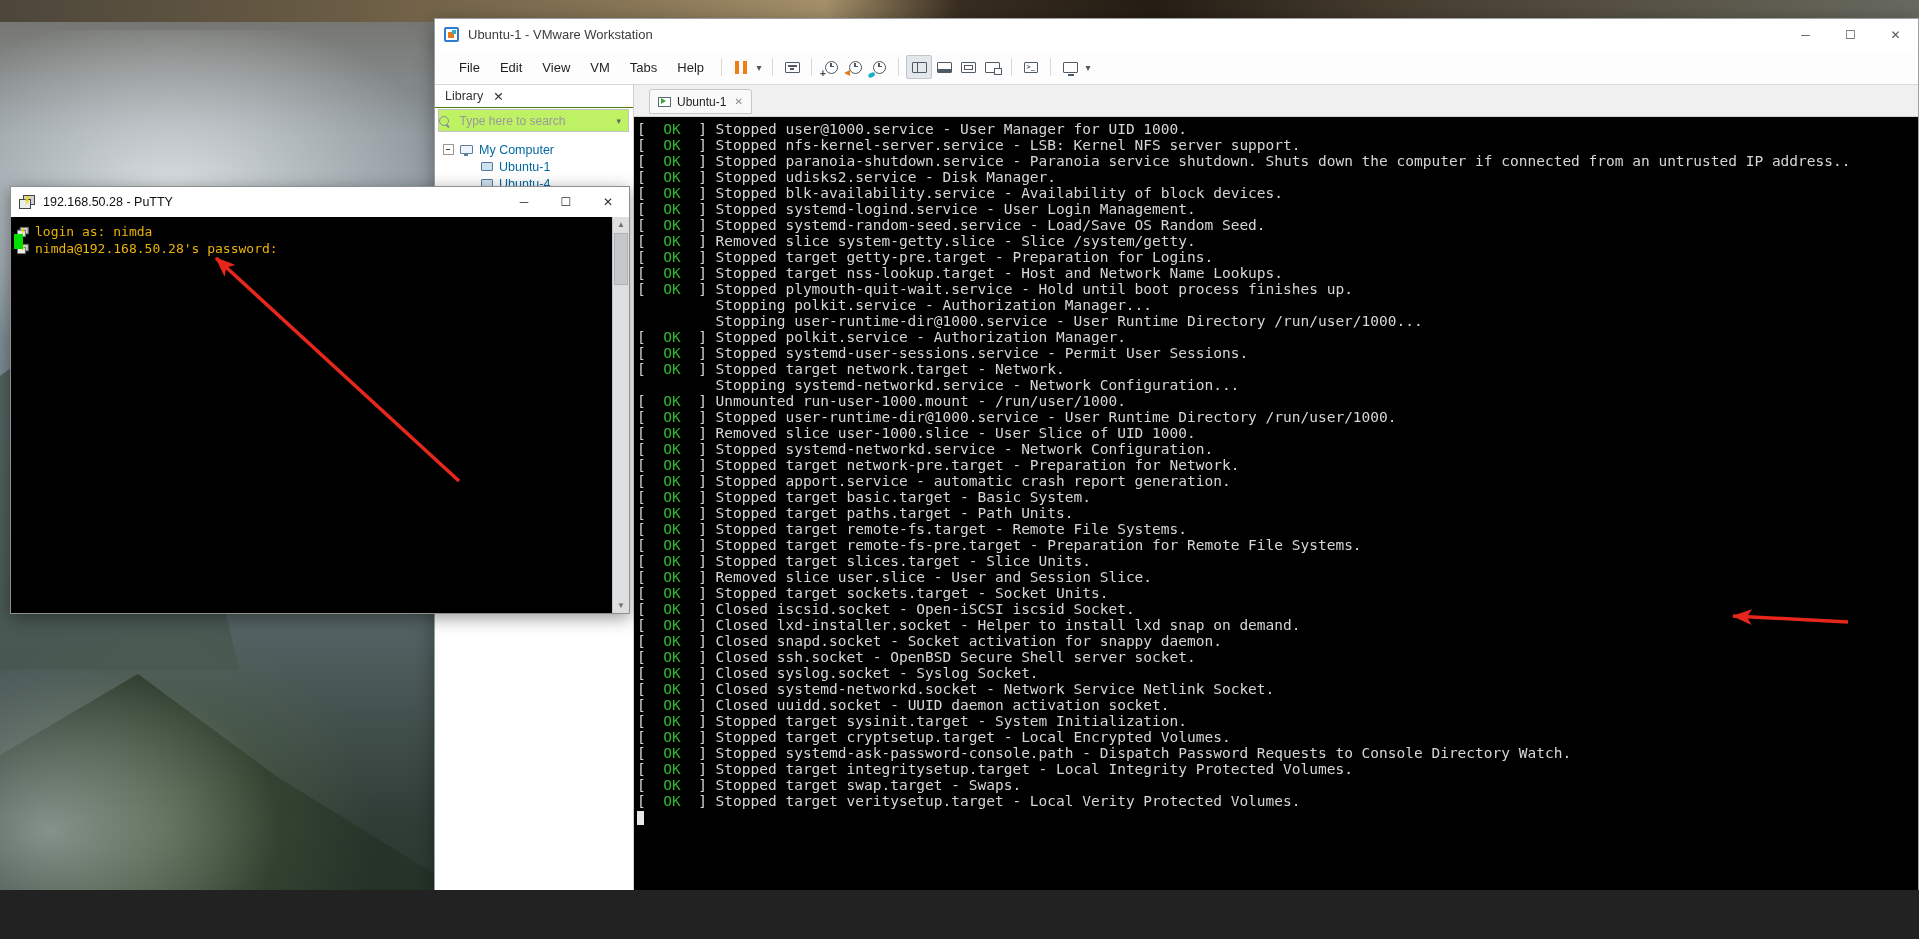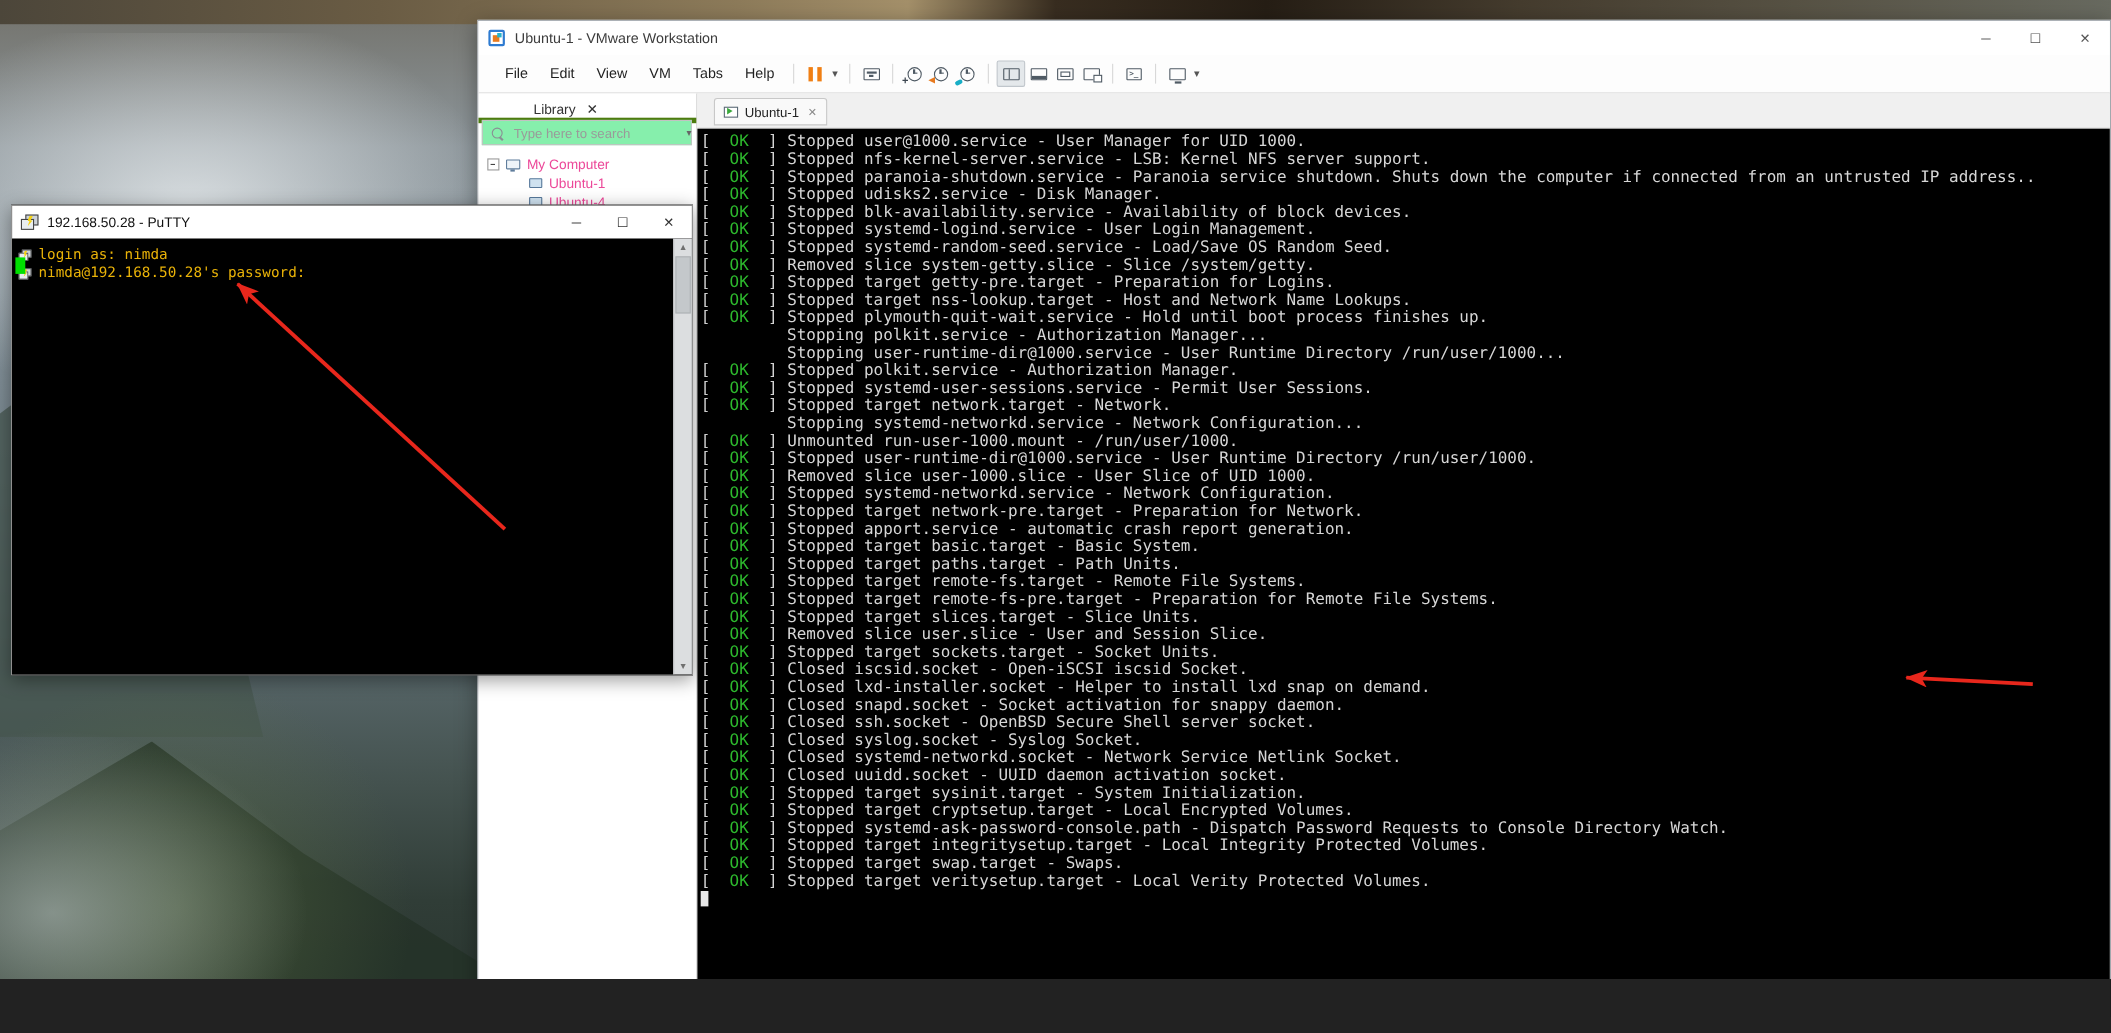--- a/index.html
+++ b/index.html
@@ -58,32 +58,32 @@
   .fullscreen-toggle i::before{content:"";position:absolute;inset:2px;border:1px solid #4f5a64;}
   .unity-toggle i::before{content:"";position:absolute;right:-3px;bottom:-3px;width:6px;height:5px;border:1.5px solid #4f5a64;background:#fff;}
   .console-view i{width:14px;height:11px;border:1.5px solid #4f5a64;border-radius:1px;}
   .console-view i::before{content:">_";position:absolute;left:1.5px;top:1px;font:700 7px/7px "DejaVu Sans Mono",monospace;color:#4f5a64;}
   .display-settings i{width:15px;height:11px;border:1.5px solid #4f5a64;border-radius:1px;}
   .display-settings i::before{content:"";position:absolute;left:4px;bottom:-4px;width:6px;height:2px;background:#4f5a64;}
 
   .vm-body{position:absolute;left:0;top:66px;right:0;bottom:20px;}
   
   .library{position:absolute;left:0;top:0;bottom:0;width:199px;background:#fff;border-right:1px solid #cfcfcf;box-sizing:border-box;}
-  .lib-header{height:22px;display:flex;align-items:flex-end;border-bottom:5px solid #4d7c0f;padding-left:40px;}
+  .lib-header{height:22px;display:flex;align-items:center;border-bottom:1px solid #4d7c0f;}
   .lib-header span{font-size:12.5px;color:#333;margin-left:10px;}
   .lib-close{margin-left:auto;margin-right:8px;font-size:11px;color:#555;}
-  .lib-search{position:absolute;left:3px;right:4px;top:24px;height:21px;border:1px solid #c2c2c2;background:#86efac;
-    display:flex;align-items:center;}
+  .lib-search{position:absolute;left:3px;right:4px;top:24px;height:21px;border:1px solid #c2c2c2;background:#bef264;
+    display:flex;align-items:center;justify-content:flex-end;}
   .mag{width:8px;height:8px;border:1.5px solid #8a8f94;border-radius:50%;position:relative;margin-left:8px;flex:none;}
   .mag::after{content:"";position:absolute;left:7px;top:7px;width:4px;height:1.5px;background:#8a8f94;transform:rotate(45deg);transform-origin:0 0;}
   .lib-search input{border:0;outline:0;flex:1;margin-left:8px;font-size:12px;color:#444;font-family:"Liberation Sans",sans-serif;background:transparent;}
   .lib-search input::placeholder{color:#9a9a9a;}
   .search-caret{font-size:9px;color:#666;margin-right:7px;}
   .lib-tree{position:absolute;left:0;right:0;top:56px;}
-  .trow{height:17px;display:flex;align-items:center;font-size:12.5px;color:#ec4899;}
+  .trow{height:17px;display:flex;align-items:center;font-size:12.5px;color:#0369a1;}
   .exp{width:9px;height:9px;border:1px solid #9a9a9a;background:#fff;position:relative;flex:none;}
   .exp::before{content:"";position:absolute;left:1.5px;top:3.5px;width:4.5px;height:1px;background:#444;}
   .monitor{width:13px;height:9px;border:1.5px solid #5f7d9c;border-radius:1px;position:relative;flex:none;box-sizing:border-box;background:#eef4f9;}
   .monitor::after{content:"";position:absolute;left:3px;bottom:-3px;width:4px;height:2px;background:#5f7d9c;}
   .vm-ico{width:12px;height:9px;border:1.5px solid #56789a;background:#cfe2f0;border-radius:1px;flex:none;box-sizing:border-box;}
   .trow .lbl{margin-left:6px;}
 
   
   .vm-right{position:absolute;left:199px;top:0;right:0;bottom:0;}
   .tabbar{position:absolute;left:0;top:0;right:0;height:32px;background:#f0f0f0;border-bottom:1px solid #d5d5d5;box-sizing:border-box;}

